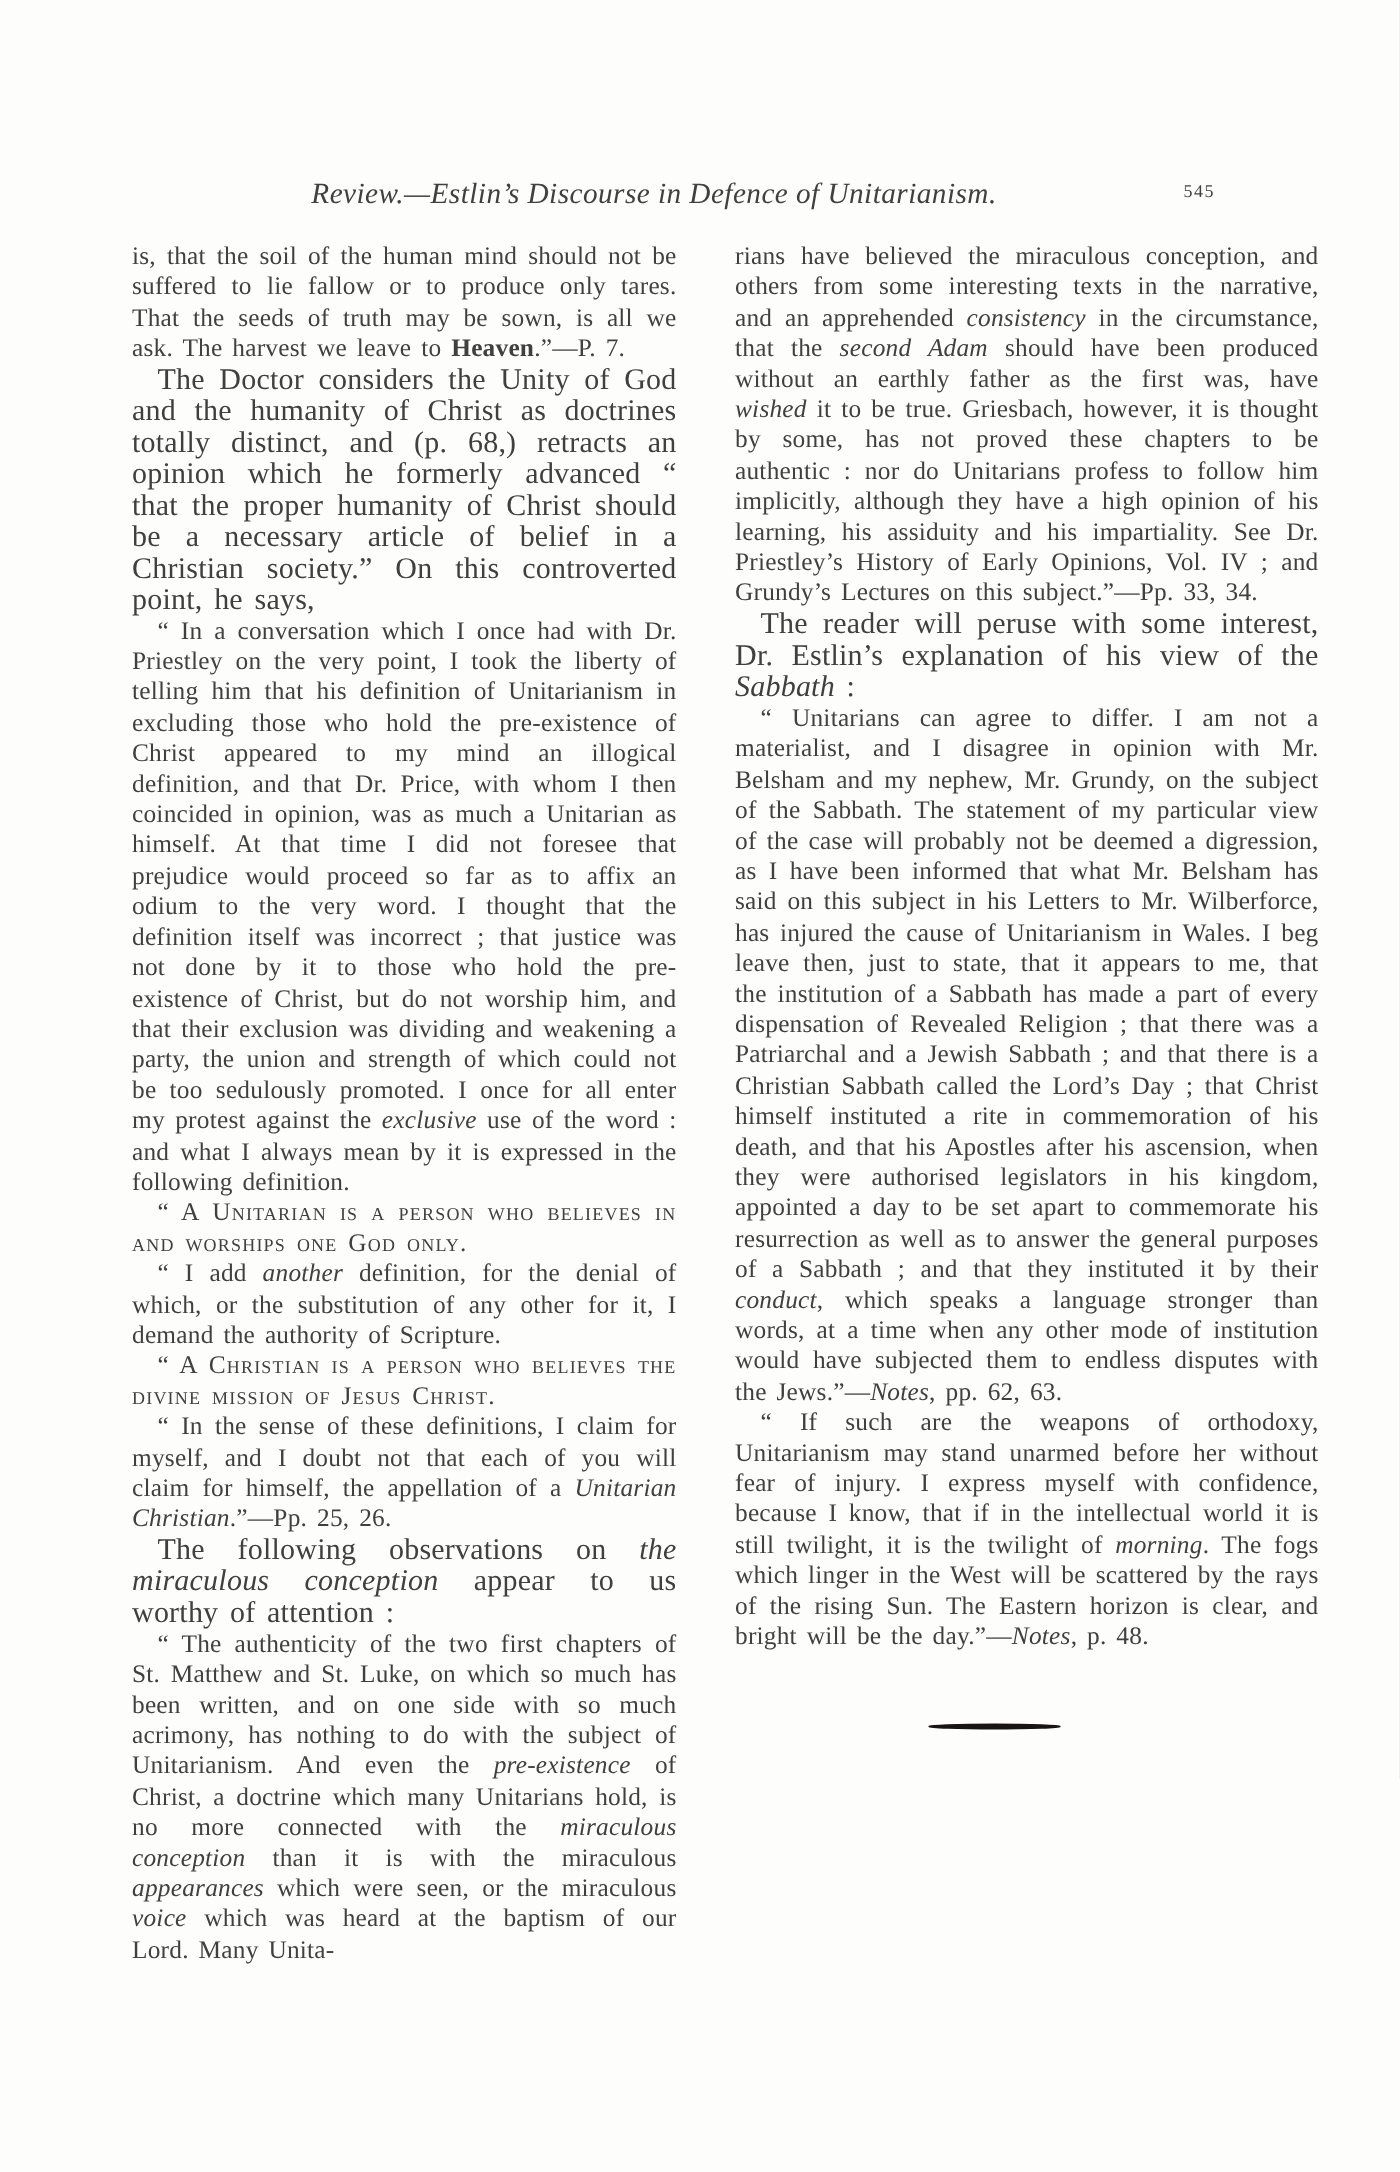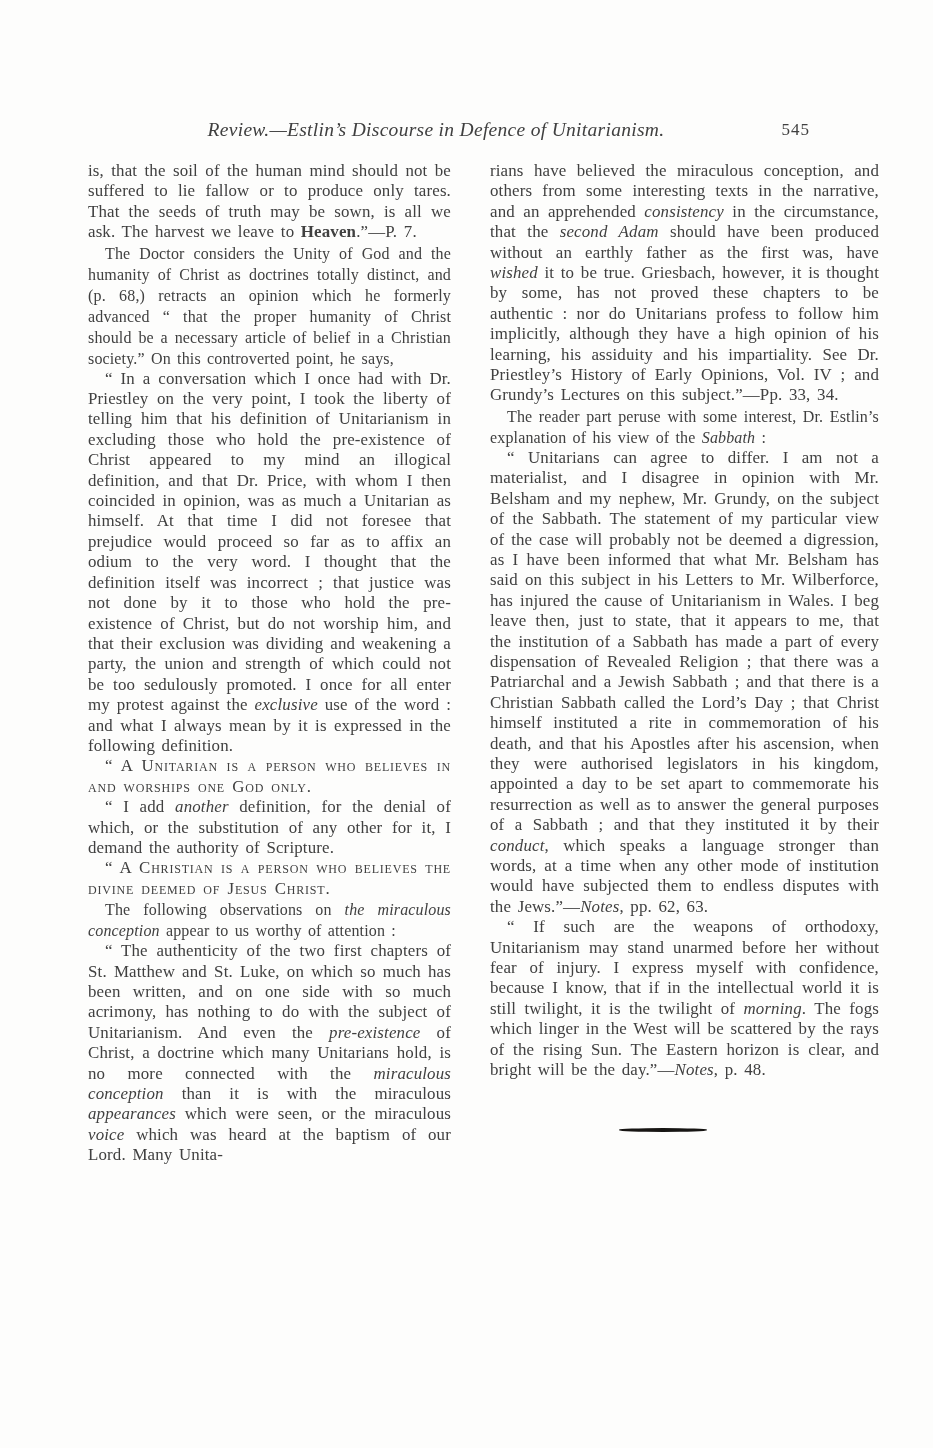--- a/index.html
+++ b/index.html
@@ -7,28 +7,28 @@
     width:933px;height:1448px;background:#fefefdff;position:relative;
     font-family:"Liberation Serif","DejaVu Serif",serif;color:#404040;
     overflow:hidden;margin:0 auto;box-sizing:border-box;
     background:#fdfdfc;
   }
   .header{position:absolute;top:119px;left:88px;right:85px;height:30px;}
   .running-title{
     text-align:center;font-style:italic;font-size:19.5px;letter-spacing:.3px;
     transform:translateX(-32px);white-space:nowrap;
   }
-  .page-number{position:absolute;top:1px;right:38px;font-size:17px;letter-spacing:1px;}
+  .page-number{position:absolute;top:1px;right:38px;font-size:12px;letter-spacing:1px;}
   .columns{position:absolute;top:161px;left:88px;display:flex;gap:11px;align-items:flex-start;}
   .col-left{width:363px;}
   .col-right{width:389px;margin-left:28px;}
   p.para{
     margin:0;text-align:justify;word-spacing:.13em;letter-spacing:.15px;
   }
-  p.body{font-size:16px;line-height:21px;}
+  p.body{font-size:20px;line-height:21px;}
   p.quote{font-size:16.9px;line-height:20.4px;}
   p.indent{text-indent:17px;}
   .i{font-style:italic;}
   .b{font-weight:bold;}
   .sc{font-variant:small-caps;letter-spacing:.8px;}
   .end-rule{
     width:88px;height:3.5px;background:#171513;border-radius:50%;
     margin:48px auto 0 auto;transform:translateX(-22px);
   }
 </style>
@@ -40,27 +40,28 @@
     <div class="running-title">Review.—Estlin’s Discourse in Defence of Unitarianism.</div>
     <div class="page-number">545</div>
   </div>
   <div class="columns">
     <div class="col col-left">
         <p class="para quote"><span>is, that the soil of the human mind should not be suffered to lie fallow or to produce only tares. That the seeds of truth may be sown, is all we ask. The harvest we leave to </span><span class="b">Heaven</span><span>.”—P. 7.</span></p>
         <p class="para body indent"><span>The Doctor considers the Unity of God and the humanity of Christ as doctrines totally distinct, and (p. 68,) retracts an opinion which he formerly advanced “ that the proper humanity of Christ should be a necessary article of belief in a Christian society.” On this controverted point, he says,</span></p>
         <p class="para quote indent"><span>“ In a conversation which I once had with Dr. Priestley on the very point, I took the liberty of telling him that his definition of Unitarianism in excluding those who hold the pre-existence of Christ appeared to my mind an illogical definition, and that Dr. Price, with whom I then coincided in opinion, was as much a Unitarian as himself. At that time I did not foresee that prejudice would proceed so far as to affix an odium to the very word. I thought that the definition itself was incorrect ; that justice was not done by it to those who hold the pre-existence of Christ, but do not worship him, and that their exclusion was dividing and weakening a party, the union and strength of which could not be too sedulously promoted. I once for all enter my protest against the </span><span class="i">exclusive</span><span> use of the word : and what I always mean by it is expressed in the following definition.</span></p>
         <p class="para quote indent"><span>“ </span><span class="sc">A Unitarian is a person who believes in and worships one God only.</span></p>
         <p class="para quote indent"><span>“ I add </span><span class="i">another</span><span> definition, for the denial of which, or the substitution of any other for it, I demand the authority of Scripture.</span></p>
-        <p class="para quote indent"><span>“ </span><span class="sc">A Christian is a person who believes the divine deemed of Jesus Christ.</span></p>
+        <p class="para quote indent"><span>“ </span><span class="sc">A Christian is a person who believes the divine mission of Jesus Christ.</span></p>
+        <p class="para quote indent"><span>“ In the sense of these definitions, I claim for myself, and I doubt not that each of you will claim for himself, the appellation of a </span><span class="i">Unitarian Christian</span><span>.”—Pp. 25, 26.</span></p>
         <p class="para body indent"><span>The following observations on </span><span class="i">the miraculous conception</span><span> appear to us worthy of attention :</span></p>
         <p class="para quote indent"><span>“ The authenticity of the two first chapters of St. Matthew and St. Luke, on which so much has been written, and on one side with so much acrimony, has nothing to do with the subject of Unitarianism. And even the </span><span class="i">pre-existence</span><span> of Christ, a doctrine which many Unitarians hold, is no more connected with the </span><span class="i">miraculous conception</span><span> than it is with the miraculous </span><span class="i">appearances</span><span> which were seen, or the miraculous </span><span class="i">voice</span><span> which was heard at the baptism of our Lord. Many Unita-</span></p>
       </div>
     <div class="col col-right">
       <div>
           <p class="para quote"><span>rians have believed the miraculous conception, and others from some interesting texts in the narrative, and an apprehended </span><span class="i">consistency</span><span> in the circumstance, that the </span><span class="i">second Adam</span><span> should have been produced without an earthly father as the first was, have </span><span class="i">wished</span><span> it to be true. Griesbach, however, it is thought by some, has not proved these chapters to be authentic : nor do Unitarians profess to follow him implicitly, although they have a high opinion of his learning, his assiduity and his impartiality. See Dr. Priestley’s History of Early Opinions, Vol. IV ; and Grundy’s Lectures on this subject.”—Pp. 33, 34.</span></p>
-          <p class="para body indent"><span>The reader part peruse with some interest, Dr. Estlin’s explanation of his view of the </span><span class="i">Sabbath</span><span> :</span></p>
+          <p class="para body indent"><span>The reader will peruse with some interest, Dr. Estlin’s explanation of his view of the </span><span class="i">Sabbath</span><span> :</span></p>
           <p class="para quote indent"><span>“ Unitarians can agree to differ. I am not a materialist, and I disagree in opinion with Mr. Belsham and my nephew, Mr. Grundy, on the subject of the Sabbath. The statement of my particular view of the case will probably not be deemed a digression, as I have been informed that what Mr. Belsham has said on this subject in his Letters to Mr. Wilberforce, has injured the cause of Unitarianism in Wales. I beg leave then, just to state, that it appears to me, that the institution of a Sabbath has made a part of every dispensation of Revealed Religion ; that there was a Patriarchal and a Jewish Sabbath ; and that there is a Christian Sabbath called the Lord’s Day ; that Christ himself instituted a rite in commemoration of his death, and that his Apostles after his ascension, when they were authorised legislators in his kingdom, appointed a day to be set apart to commemorate his resurrection as well as to answer the general purposes of a Sabbath ; and that they instituted it by their </span><span class="i">conduct</span><span>, which speaks a language stronger than words, at a time when any other mode of institution would have subjected them to endless disputes with the Jews.”—</span><span class="i">Notes</span><span>, pp. 62, 63.</span></p>
           <p class="para quote indent"><span>“ If such are the weapons of orthodoxy, Unitarianism may stand unarmed before her without fear of injury. I express myself with confidence, because I know, that if in the intellectual world it is still twilight, it is the twilight of </span><span class="i">morning</span><span>. The fogs which linger in the West will be scattered by the rays of the rising Sun. The Eastern horizon is clear, and bright will be the day.”—</span><span class="i">Notes</span><span>, p. 48.</span></p>
         </div>
       <div class="end-rule"></div>
     </div>
   </div>
 </div>
 
 </body></html>

